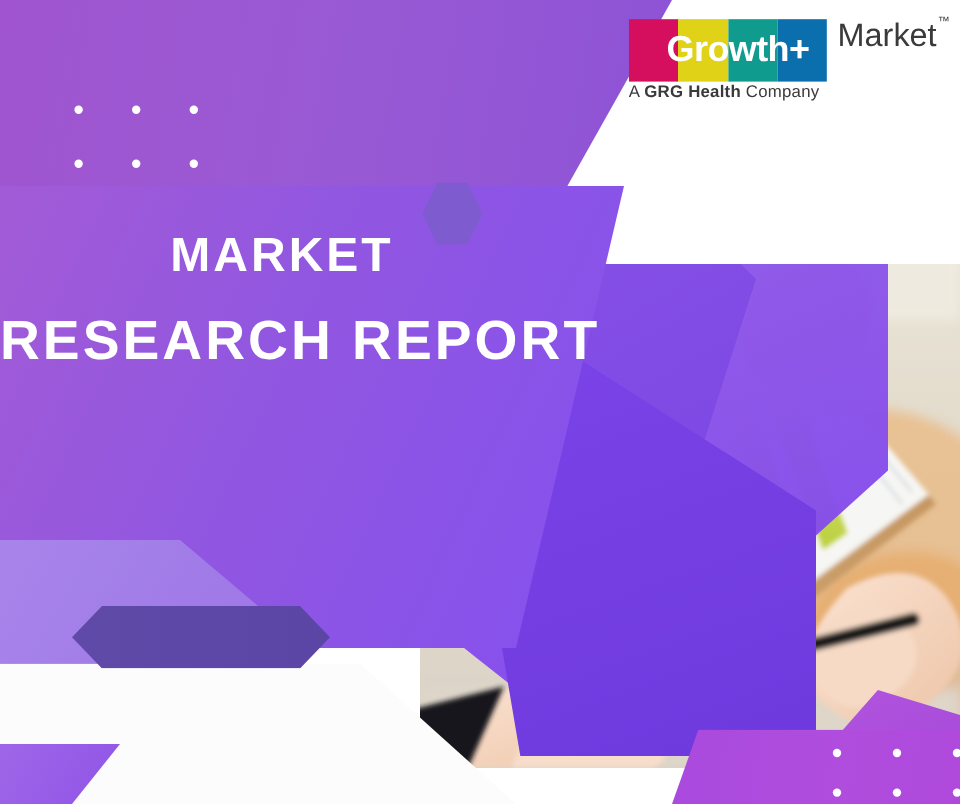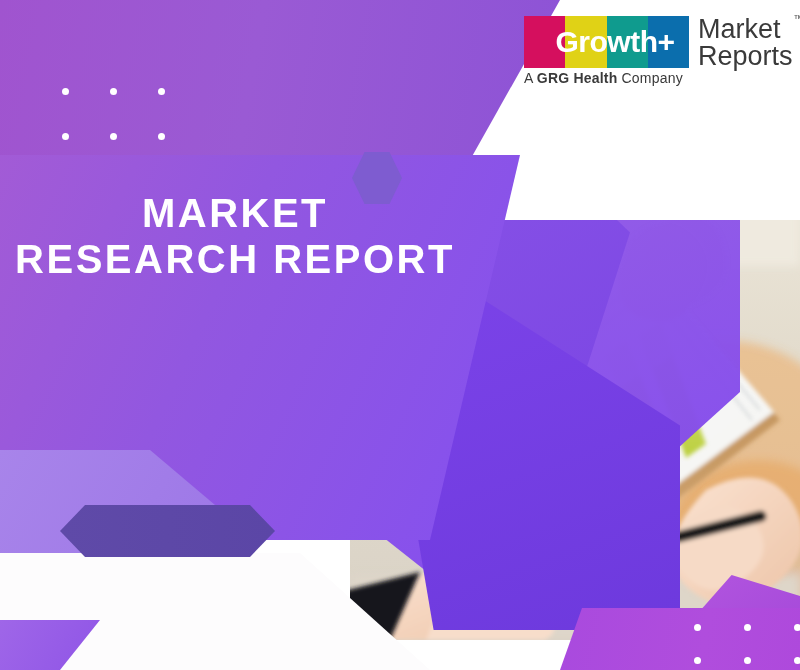--- a/index.html
+++ b/index.html
@@ -122,21 +122,21 @@
   }
   .title-line {
     color:#ffffff;
     font-weight:bold;
     font-size:40px;
     letter-spacing:2.5px;
     line-height:46px;
     text-transform:uppercase;
     white-space:nowrap;
   }
-  #title-2 { font-size:40px; }
+  #title-2 { font-size:46px;margin-top:24px; }
   #title-3 { font-size:40px; letter-spacing:4px; }
 
   
   .url {
     position:absolute; left:24px; top:585px; z-index:40;
     color:#b14fd0;
     font-size:19px;
     font-weight:bold;
     text-decoration:underline;
     text-underline-offset:3px;
@@ -324,21 +324,20 @@
     <div class="logo-row">
       <div class="logo-blocks">
         <div class="cb cb1"></div>
         <div class="cb cb2"></div>
         <div class="cb cb3"></div>
         <div class="cb cb4"></div>
         <div class="logo-word">Growth+</div>
       </div>
       <div class="logo-right">
         <div class="logo-mr-line">Market</div>
-        <div class="logo-mr-line">Reports</div>
         <span class="logo-tm">™</span>
       </div>
     </div>
     <div class="logo-sub">
       <span>A </span><b>GRG Health</b><span> Company</span>
     </div>
   </div>
 
 </div>
 

